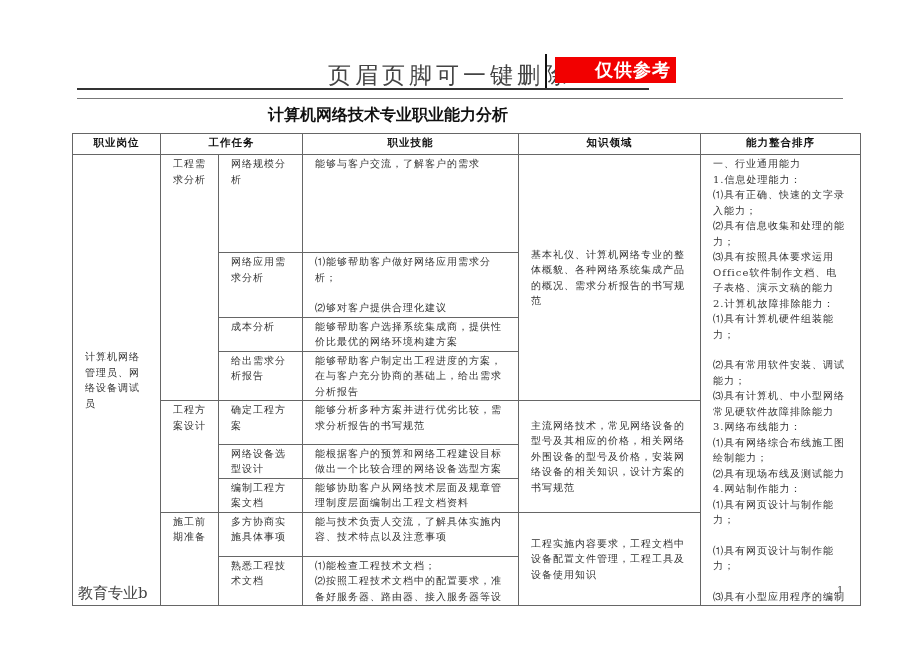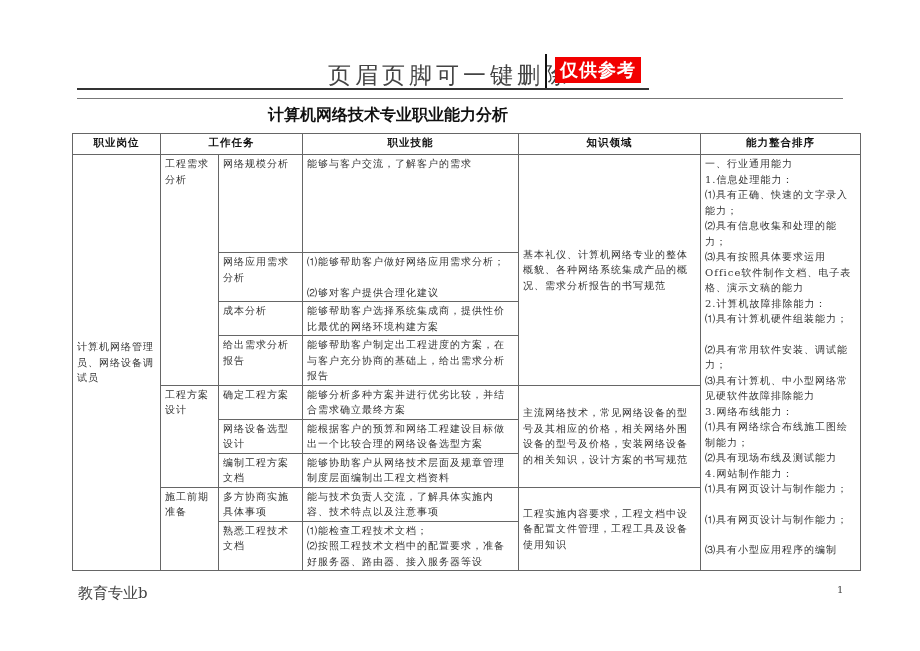--- a/index.html
+++ b/index.html
@@ -3,28 +3,28 @@
   <meta charset="utf-8">
   <style>
     html, body { margin: 0; padding: 0; background: #ffffff; }
     body { width: 920px; height: 651px; position: relative; overflow: hidden;
            font-family: "DejaVu Serif", "Liberation Serif", serif; color: #222; }
     .hdr-text { position: absolute; left: 328px; top: 60px; font-size: 23px; letter-spacing: 4px; color: #444;
                 font-family: "DejaVu Serif", serif; }
     .hdr-vline { position: absolute; left: 545px; top: 54px; width: 2px; height: 36px; background: #111; }
     .hdr-badge { position: absolute; left: 555px; top: 57px; width: 86px; height: 26px; background: #f20000;
                  color: #fff; font-size: 18px; font-weight: bold; text-align: center; line-height: 26px;
-                 font-family: "DejaVu Sans", sans-serif; letter-spacing: 1px; }
+                 font-family: "DejaVu Sans", sans-serif; letter-spacing: 1px; padding-left: 35px; }
     .hdr-line1 { position: absolute; left: 77px; top: 88px; width: 572px; height: 2px; background: #333; }
     .hdr-line2 { position: absolute; left: 77px; top: 98px; width: 766px; height: 1px; background: #777; }
     .doc-title { position: absolute; left: 0; width: 776px; top: 105px; text-align: center; font-size: 16px;
                  font-weight: bold; font-family: "DejaVu Sans", sans-serif; color: #111; }
     table.main { position: absolute; left: 72px; top: 133px; width: 788px; border-collapse: collapse;
                  table-layout: fixed; font-size: 10px; line-height: 15.5px; }
-    table.main td, table.main th { border: 1px solid #666; vertical-align: top; padding: 1px 4px; color: #333;
+    table.main td, table.main th { border: 1px solid #666; vertical-align: top; padding: 1px 12px; color: #333;
                  letter-spacing: 1px; }
     table.main th { font-weight: bold; font-family: "DejaVu Sans", sans-serif; font-size: 10.5px; text-align: center;
                  height: 18px; padding: 1px; color: #111; }
     table.main td.mid { vertical-align: middle; }
     .footer-left { position: absolute; left: 78px; top: 584px; font-size: 15px; color: #444; }
     .footer-right { position: absolute; left: 837px; top: 584px; font-size: 10px; color: #444; }
     .gap { display: block; height: 15px; }
   </style>
 </head>
 <body>
@@ -96,21 +96,21 @@
     <td>能够帮助客户选择系统集成商，提供性价比最优的网络环境构建方案</td>
   </tr>
   <tr style="height:46px">
     <td>给出需求分析报告</td>
     <td>能够帮助客户制定出工程进度的方案，在与客户充分协商的基础上，给出需求分析报告</td>
   </tr>
 
   <tr style="height:31px">
     <td rowspan="3">工程方案设计</td>
     <td>确定工程方案</td>
-    <td>能够分析多种方案并进行优劣比较，并结合需求确立最终方案</td>
+    <td>能够分析多种方案并进行优劣比较，需求分析报告的书写规范</td>
     <td rowspan="3" class="mid">主流网络技术，常见网络设备的型号及其相应的价格，相关网络外围设备的型号及价格，安装网络设备的相关知识，设计方案的书写规范</td>
   </tr>
   <tr style="height:31px">
     <td>网络设备选型设计</td>
     <td>能根据客户的预算和网络工程建设目标做出一个比较合理的网络设备选型方案</td>
   </tr>
   <tr style="height:31px">
     <td>编制工程方案文档</td>
     <td>能够协助客户从网络技术层面及规章管理制度层面编制出工程文档资料</td>
   </tr>

